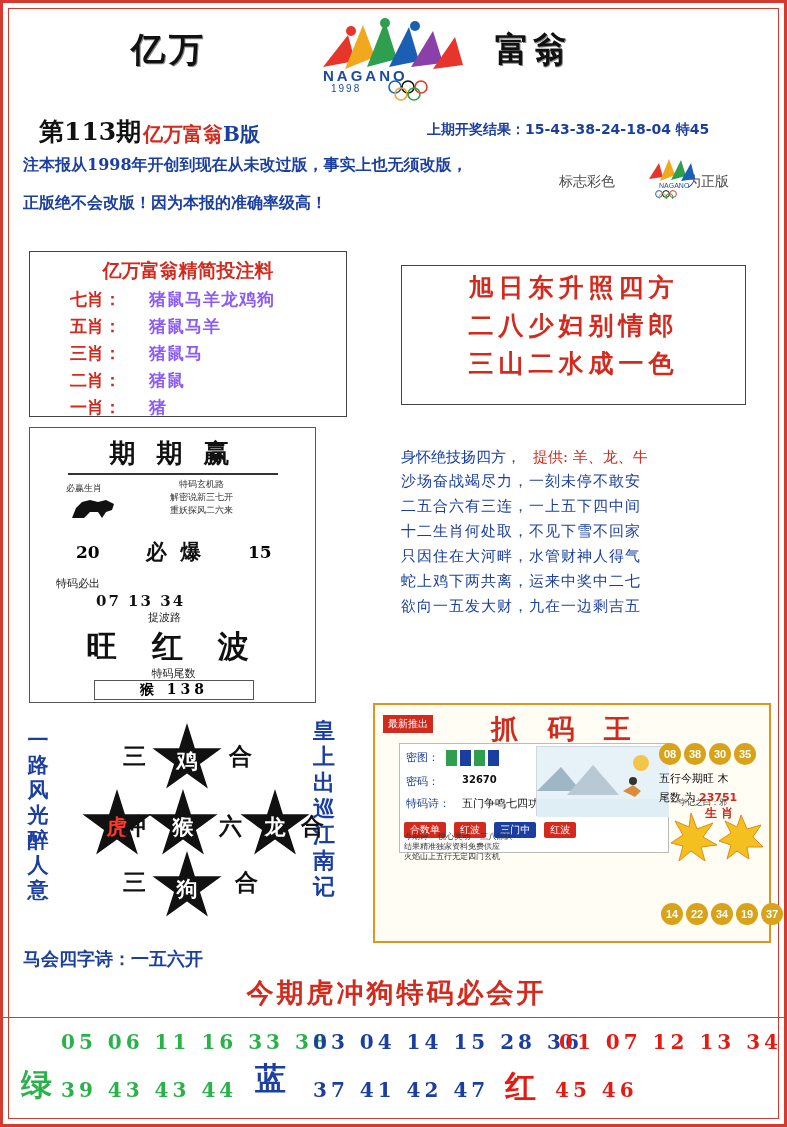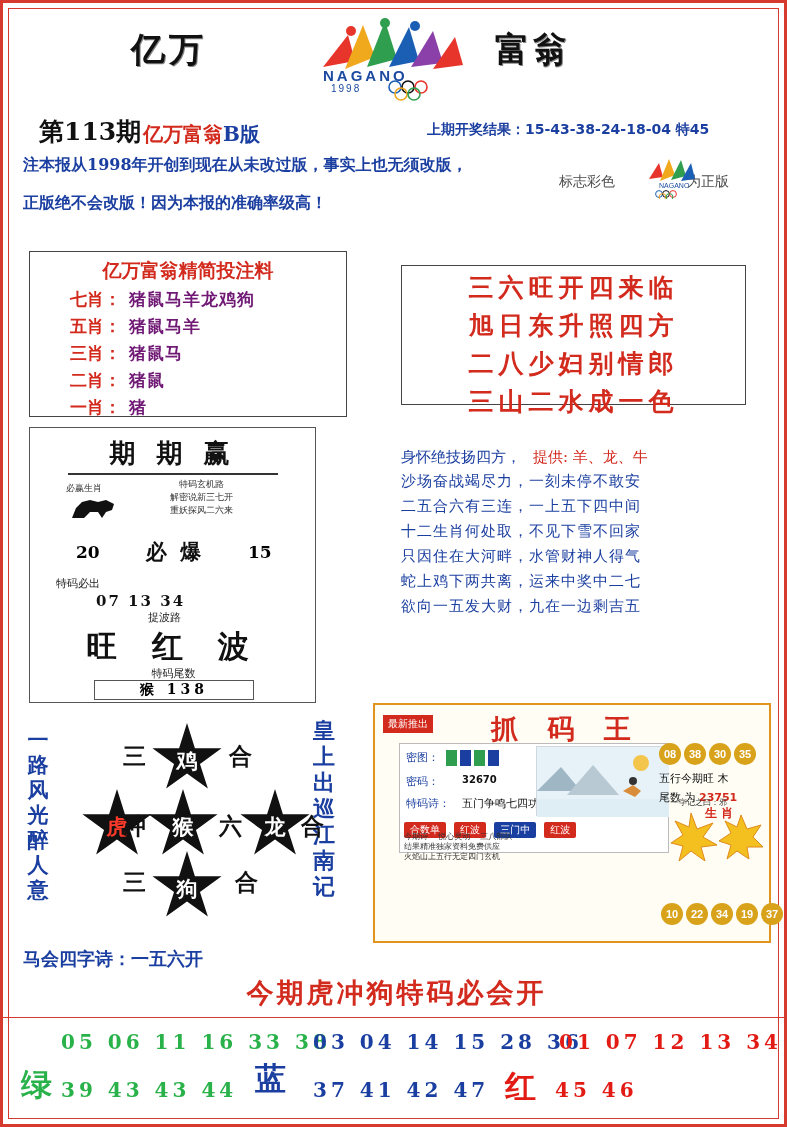--- a/index.html
+++ b/index.html
@@ -105,21 +105,21 @@
     text-align:center; margin-top:6px;
     font-family:"DejaVu Serif", serif;
     font-size:19px; font-weight:bold; color:#d32a1e;
   }
   .tips-row {
     margin-top:4px; padding-left:40px;
     font-family:"DejaVu Serif", serif;
     font-size:17px; font-weight:bold; color:#d32a1e;
   }
   .tips-row .lbl { color:#d32a1e; }
-  .tips-row .val { color:#701a75; margin-left:8px; letter-spacing:1px; }
+  .tips-row .val { color:#8b5cf6; margin-left:28px; letter-spacing:1px; }
 
   
   .box-poem {
     position:absolute; left:398px; top:262px; width:345px; height:140px;
     border:1px solid #444; background:#fff;
   }
   .poem-line {
     text-align:center;
     font-family:"DejaVu Serif", serif;
     font-size:25px; font-weight:bold; color:#d32a1e;
@@ -392,21 +392,20 @@
     </div>
     <div class="tips-row">
       <span class="lbl">二肖：</span><span class="val">猪鼠</span>
     </div>
     <div class="tips-row">
       <span class="lbl">一肖：</span><span class="val">猪</span>
     </div>
   </div>
 
   <div class="box-poem">
-    <div class="poem-line">三六旺开四来临</div>
     <div class="poem-line">旭日东升照四方</div>
     <div class="poem-line">二八少妇别情郎</div>
     <div class="poem-line">三山二水成一色</div>
   </div>
 
   <div class="box-qq">
     <div class="qq-title">期 期 赢</div>
     <div class="qq-underline"></div>
     <div class="qq-sub">必赢生肖</div>
     <svg class="qq-horse" viewBox="0 0 52 28">
@@ -539,21 +538,21 @@
     </div>
 
     <div class="ad-note">一字记之曰：邪</div>
     <div class="ad-sx">生 肖</div>
     <svg class="ad-sun" viewBox="0 0 92 48">
       <polygon points="20,0 26,16 42,10 32,24 46,32 30,34 34,48 20,38 8,48 12,33 0,30 12,22 4,8 18,14" fill="#f3c020" stroke="#e08a1a"></polygon>
       <polygon points="70,2 76,16 90,12 82,24 92,34 76,34 78,46 66,38 56,46 60,32 48,28 60,20 54,8 66,14" fill="#f3c020" stroke="#e08a1a"></polygon>
     </svg>
     <div class="ad-bottom-balls">
       <div class="ballrow">
-        <div class="ball" style="background:#d8a21a;">10</div>
+        <div class="ball" style="background:#d8a21a;">14</div>
         <div class="ball" style="background:#d8a21a;">22</div>
         <div class="ball" style="background:#d8a21a;">34</div>
         <div class="ball" style="background:#d8a21a;">19</div>
         <div class="ball" style="background:#d8a21a;">37</div>
       </div>
     </div>
   </div>
 
   <div class="headline">今期虎冲狗特码必会开</div>
 

